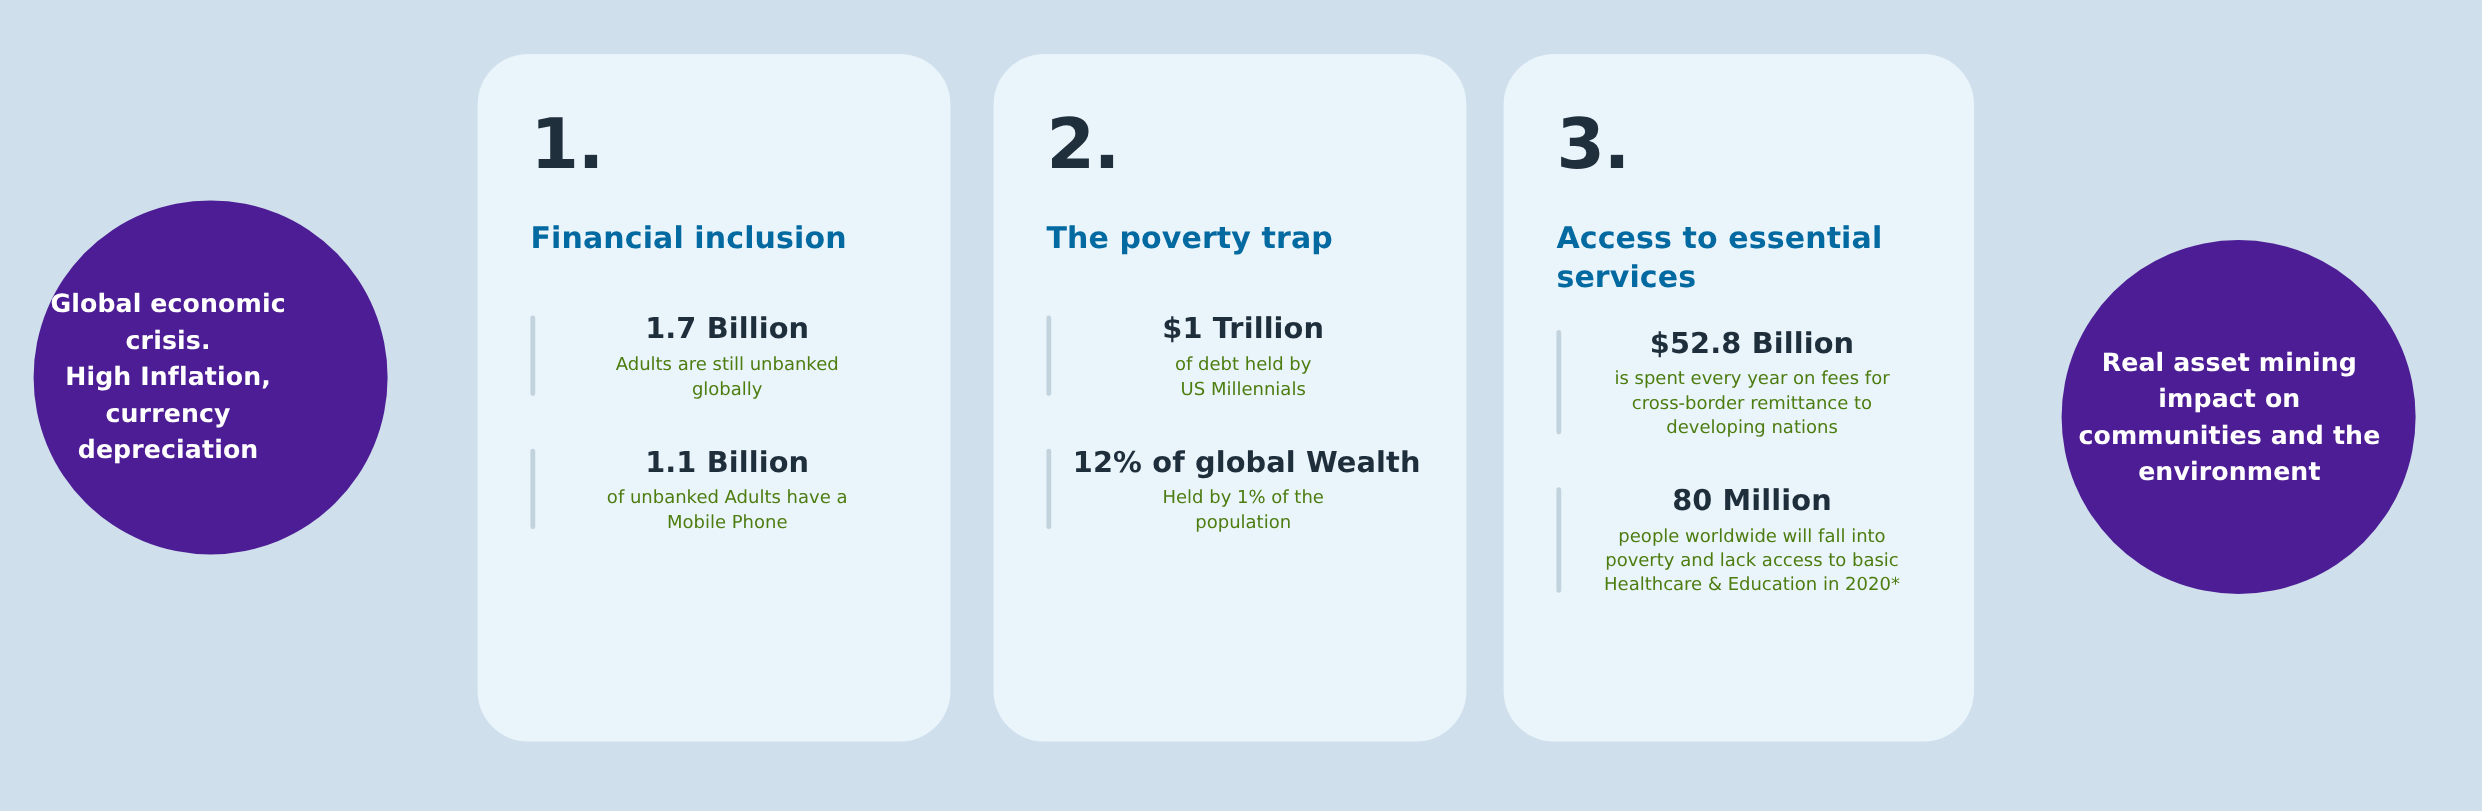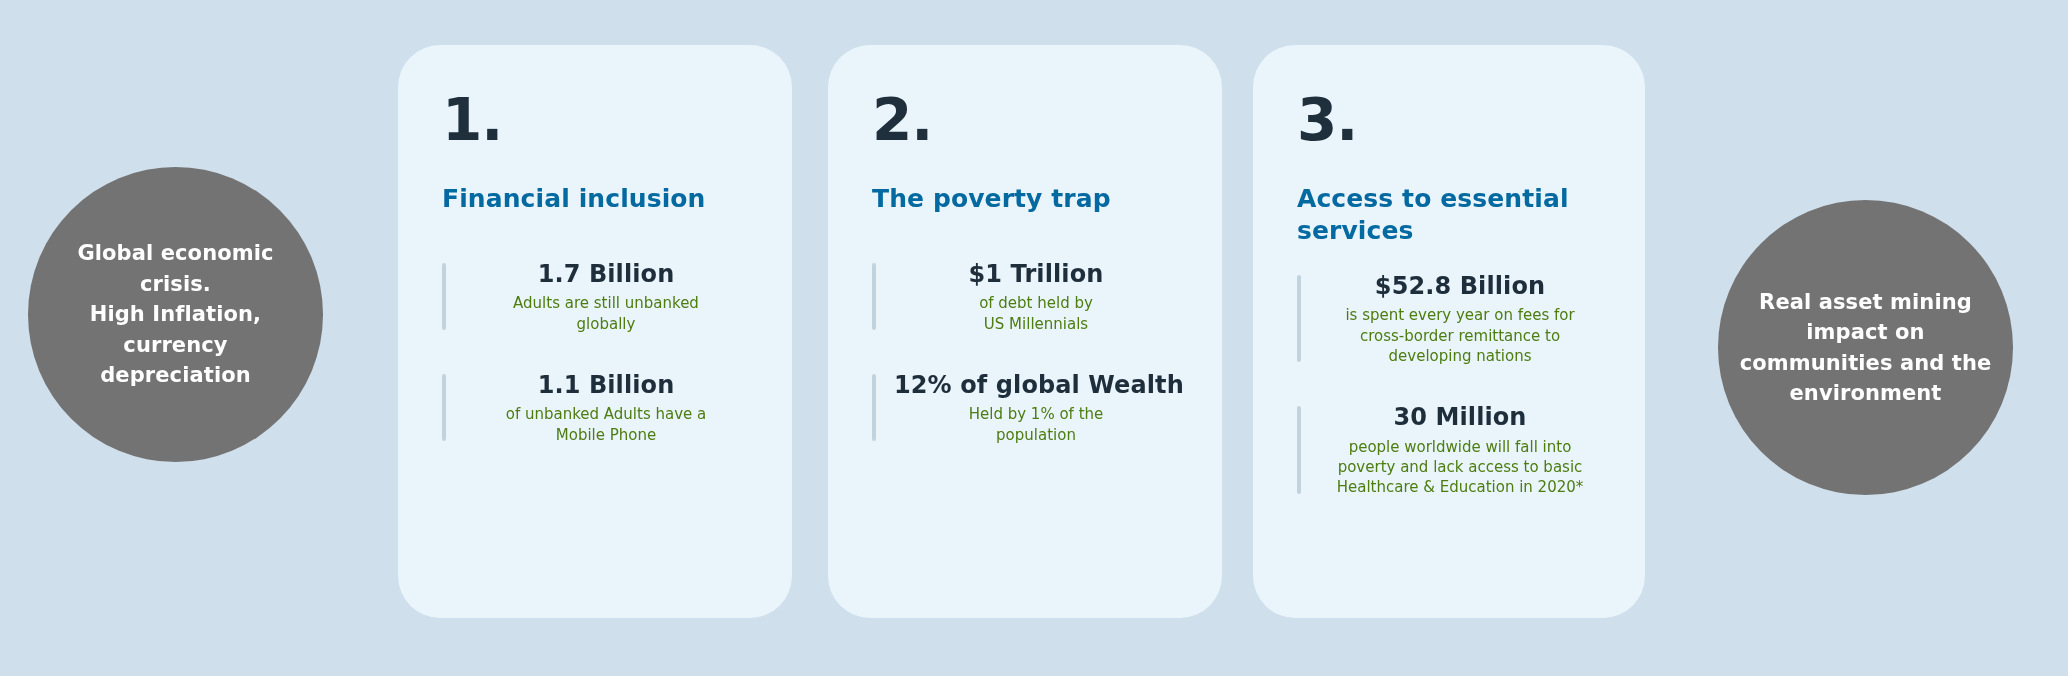--- a/index.html
+++ b/index.html
@@ -18,24 +18,24 @@
   .stage {
     position: relative;
     width: 2068px;
     height: 676px;
   }
 
   
   .circle {
     position: absolute;
     border-radius: 50%;
-    background: #737373;
+    background: #4c1d95;
     display: flex;
     align-items: center;
-    justify-content: center;
+    justify-content: flex-start;
     box-sizing: border-box;
   }
   .circle-text {
     color: #ffffff;
     font-weight: bold;
     font-size: 21px;
     line-height: 1.45;
     text-align: center;
     white-space: pre-line;
     letter-spacing: 0.1px;
@@ -176,21 +176,21 @@
     <div class="stats">
       <div class="stat">
         <span class="stat-bar"></span>
         <div class="stat-value">$52.8 Billion</div>
         <div class="stat-desc">is spent every year on fees for
 cross-border remittance to
 developing nations</div>
       </div>
       <div class="stat">
         <span class="stat-bar"></span>
-        <div class="stat-value">30 Million</div>
+        <div class="stat-value">80 Million</div>
         <div class="stat-desc">people worldwide will fall into
 poverty and lack access to basic
 Healthcare &amp; Education in 2020*</div>
       </div>
     </div>
   </div>
 
   <div class="circle" id="circle-right">
     <div class="circle-text">Real asset  mining
 impact on

